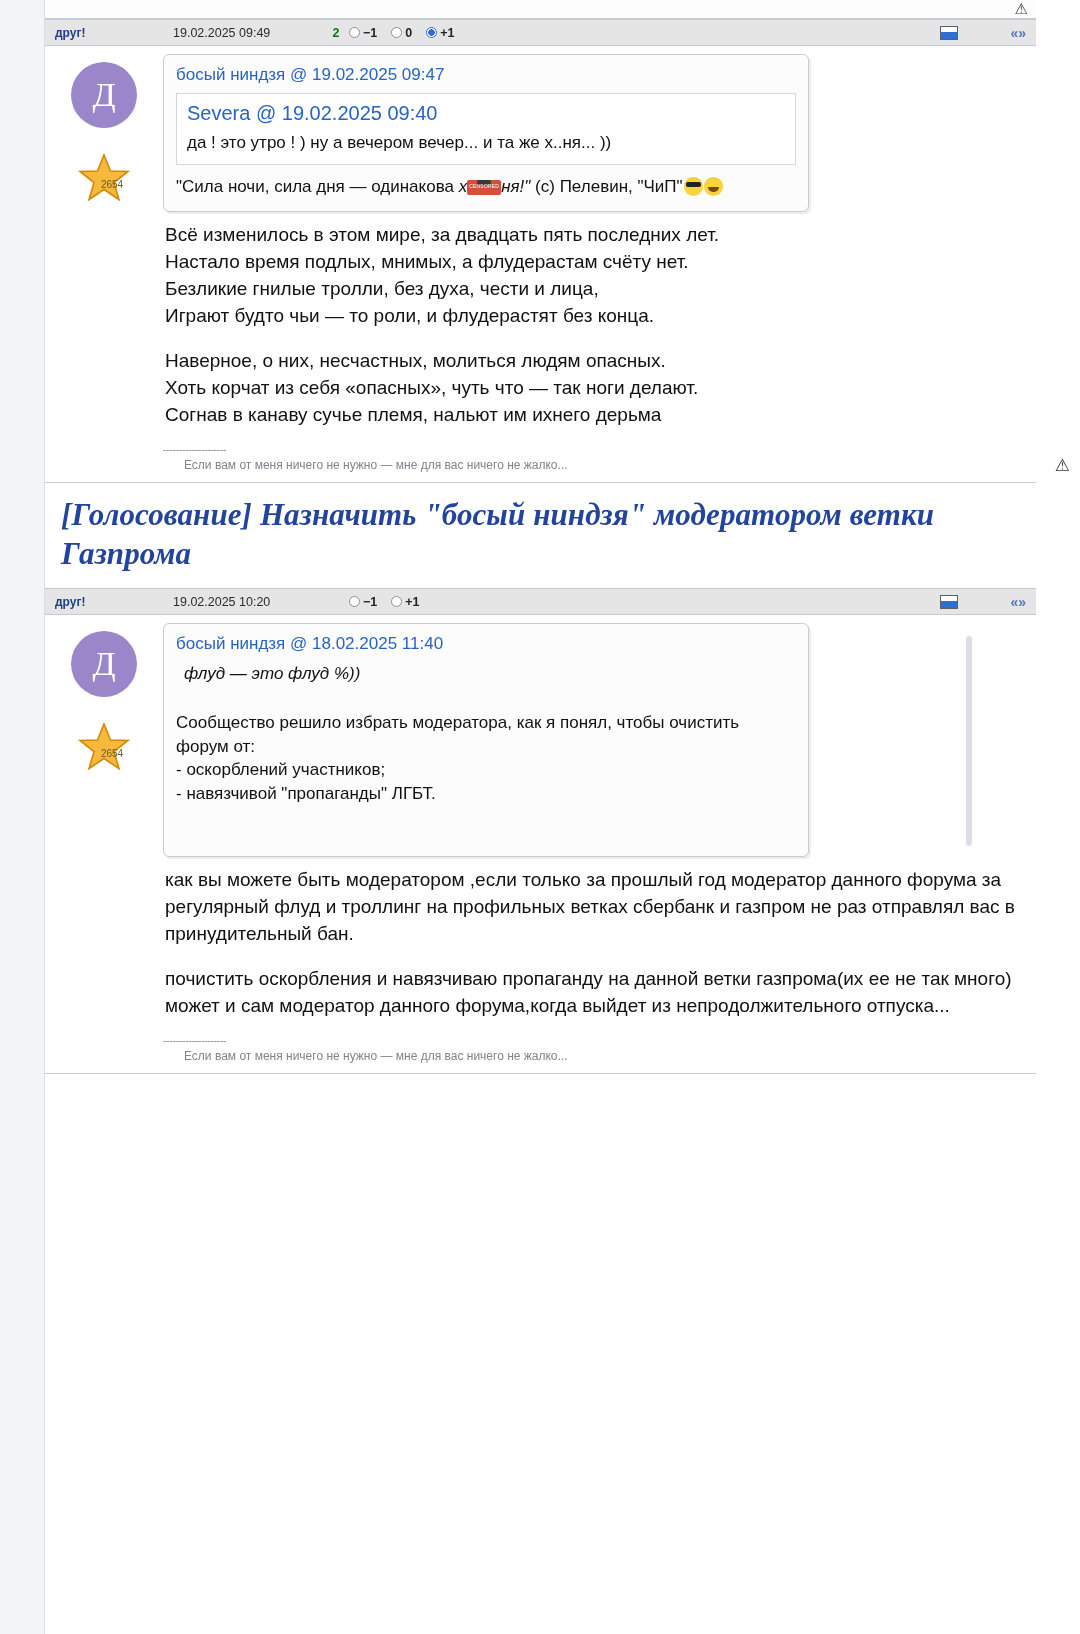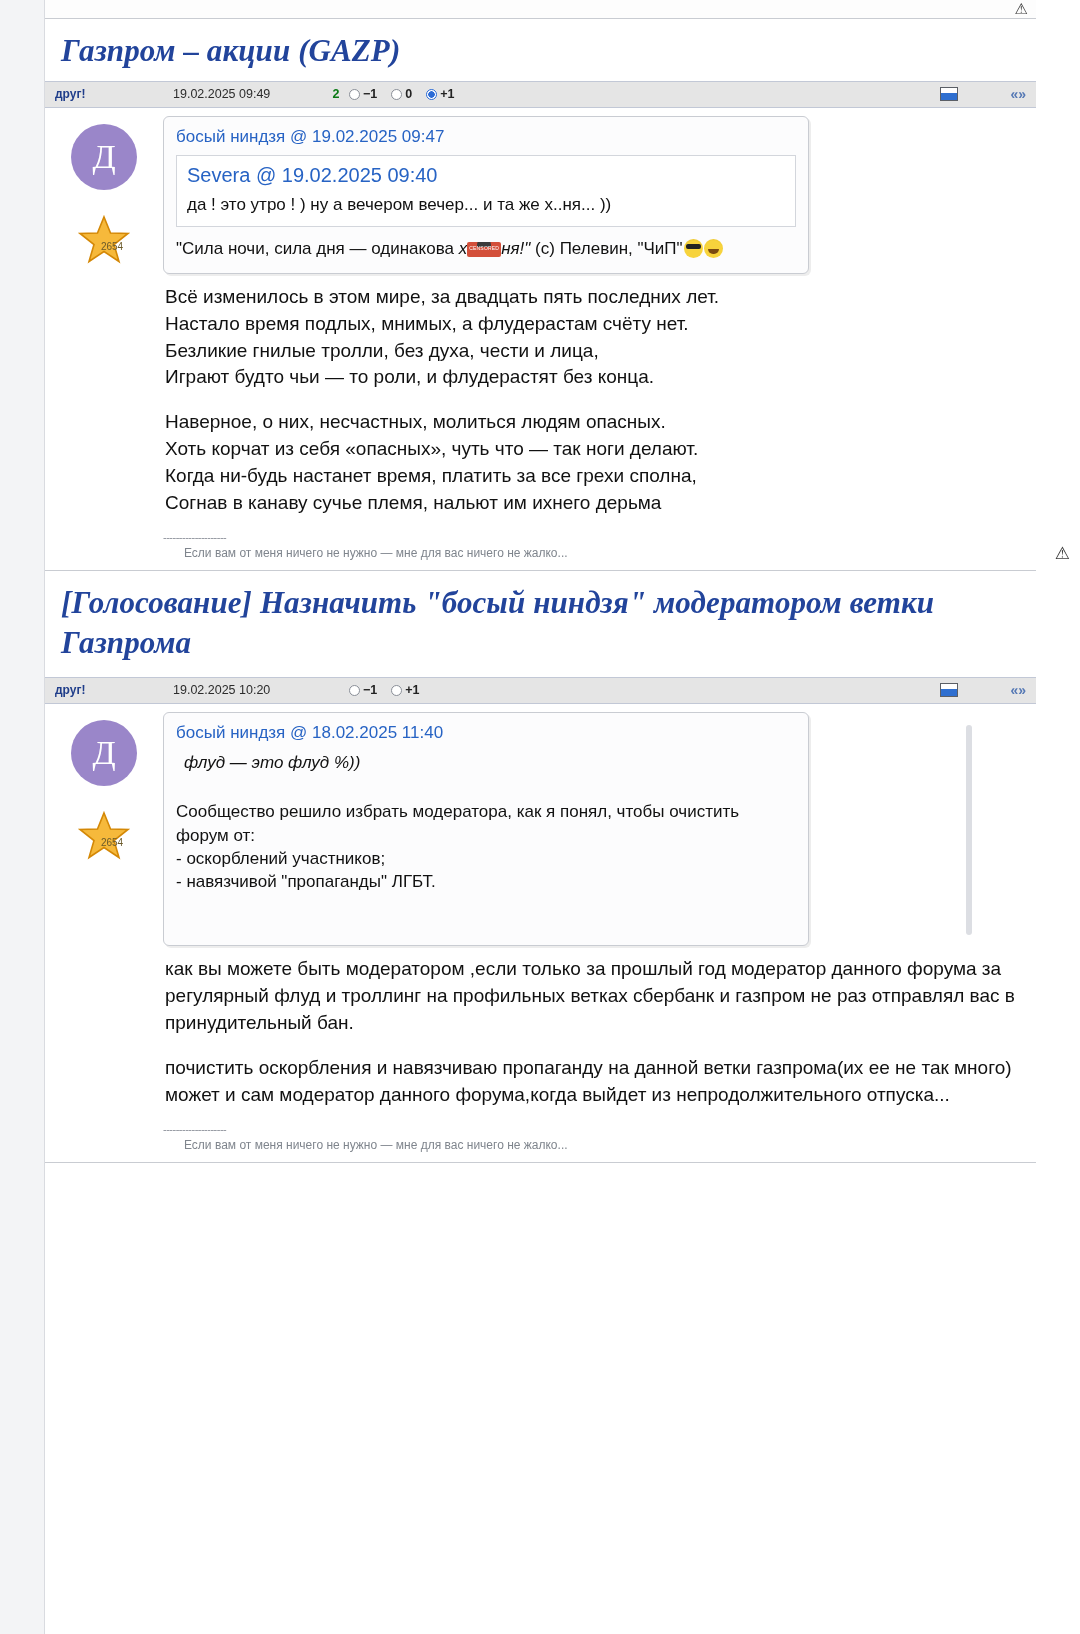--- a/index.html
+++ b/index.html
@@ -306,21 +306,20 @@
   <div class="left-rail"></div>
   <div class="right-rail"></div>
 
   <div class="content">
 
     <div class="top-strip">
       <span class="warn">⚠</span>
     </div>
 
     <div class="topic">
-      <div class="topic-title">Газпром – акции (GAZP)</div>
 
       <div class="meta-bar">
         <span class="meta-author">друг!</span>
         <span class="meta-date">19.02.2025 09:49</span>
         <span class="meta-count">2</span>
         <span class="votes">
           <span class="vote">
             <span class="radio"></span>
             <span>−1</span>
           </span>
@@ -365,21 +364,20 @@
           </div>
 
           <div class="post-text">
             <div>Всё изменилось в этом мире, за двадцать пять последних лет.</div>
             <div>Настало время подлых, мнимых, а флудерастам счёту нет.</div>
             <div>Безликие гнилые тролли, без духа, чести и лица,</div>
             <div>Играют будто чьи — то роли, и флудерастят без конца.</div>
             <div style="height:18px"></div>
             <div>Наверное, о них, несчастных, молиться людям опасных.</div>
             <div>Хоть корчат из себя «опасных», чуть что — так ноги делают.</div>
-            <div>Когда ни-будь настанет время, платить за все грехи сполна,</div>
             <div>Согнав в канаву сучье племя, нальют им ихнего дерьма</div>
           </div>
 
           <div class="sig">
             <div class="sig-line">--------------------</div>
             <div class="sig-text">Если вам от меня ничего не нужно — мне для вас ничего не жалко...</div>
           </div>
           <span class="post-warn">⚠</span>
         </div>
       </div>

